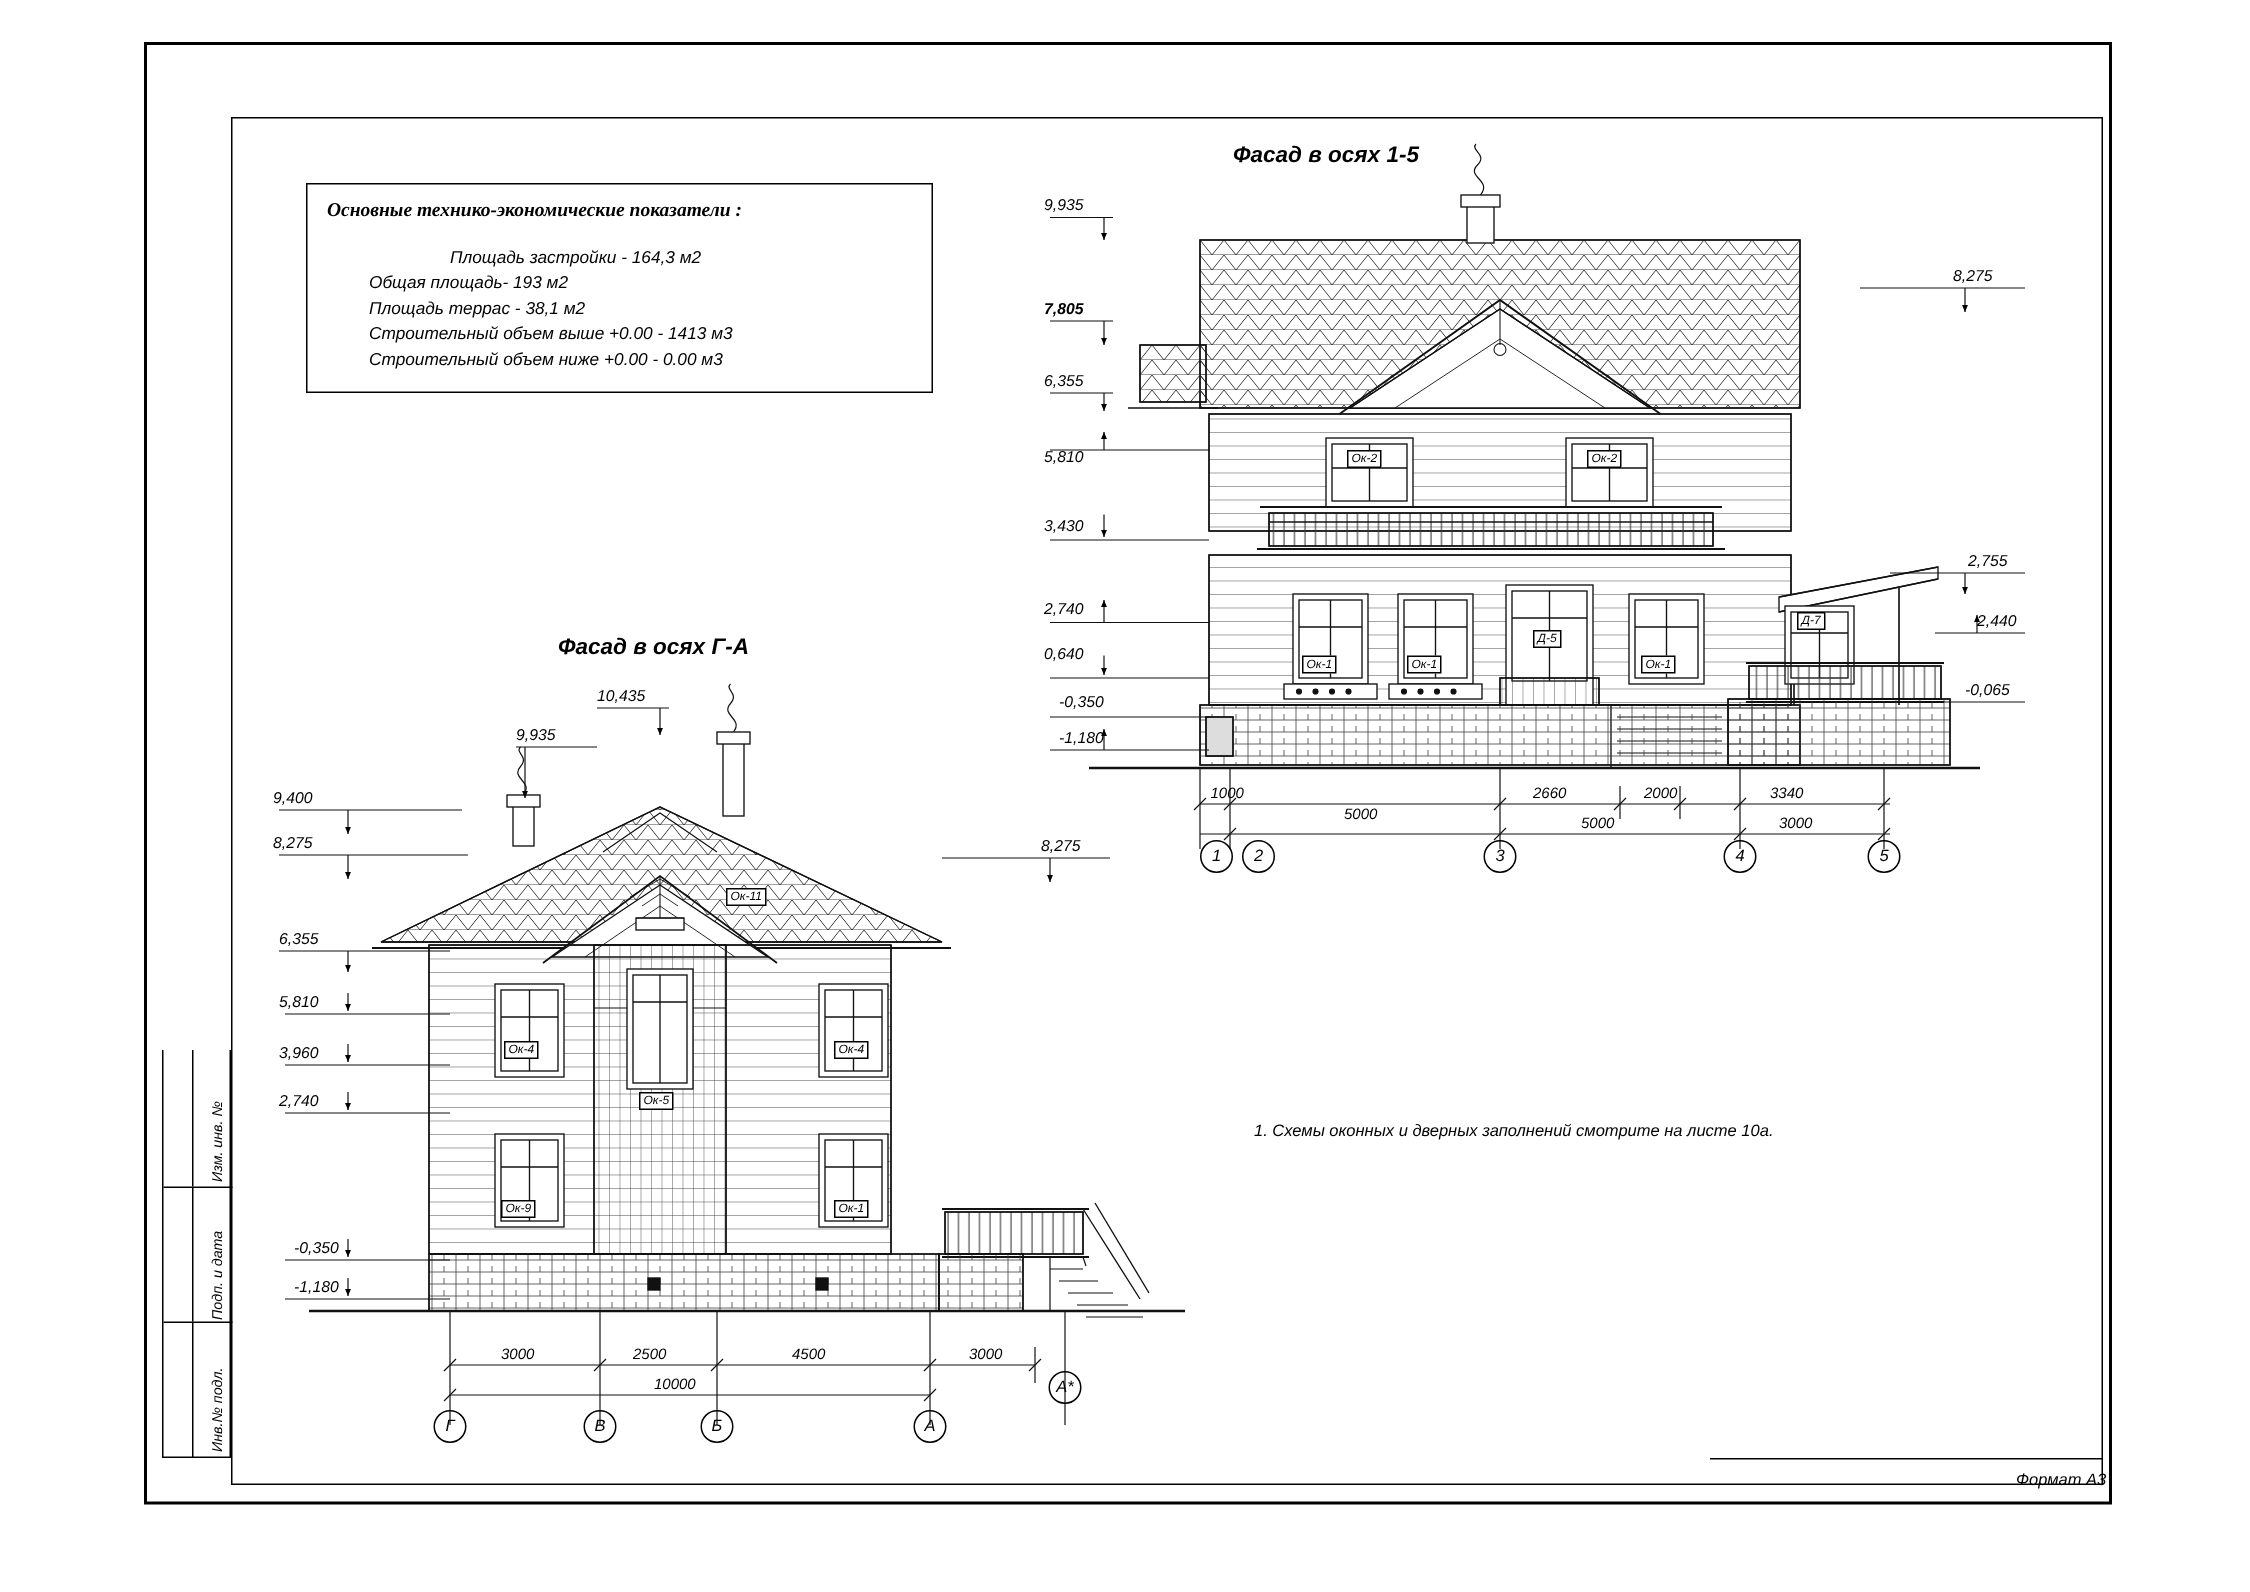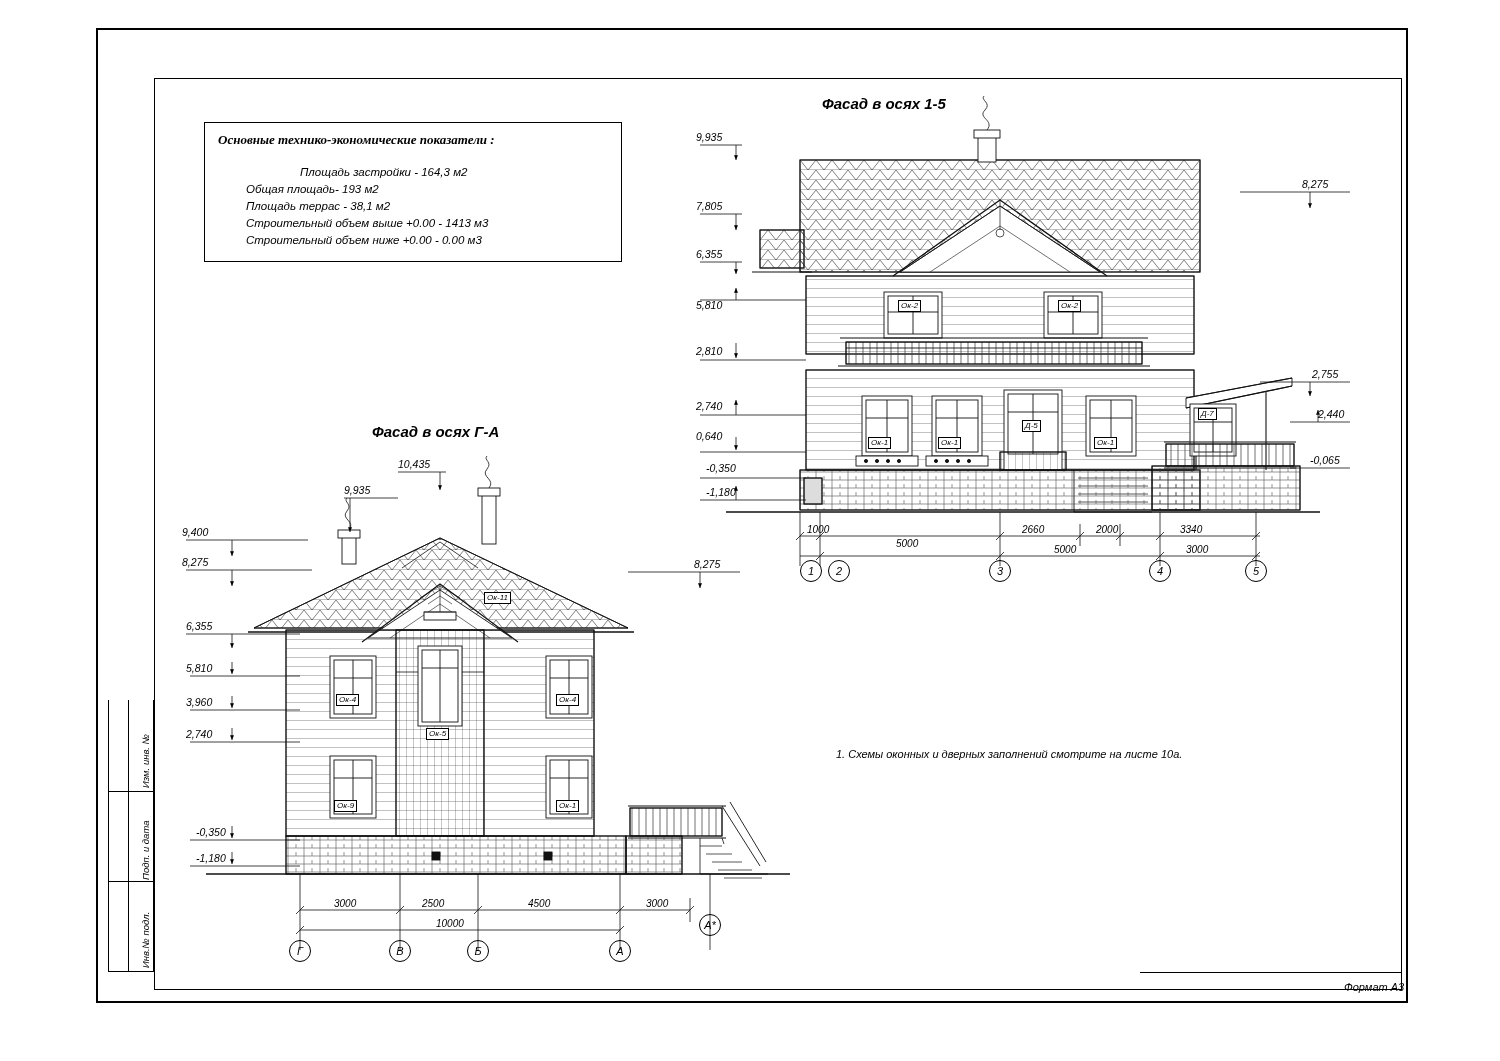--- a/index.html
+++ b/index.html
@@ -348,24 +348,24 @@
     <line x1="1160" y1="512" x2="1160" y2="566"></line>
     <line x1="1256" y1="512" x2="1256" y2="566"></line>
     <line x1="1080" y1="524" x2="1080" y2="546"></line>
     <line x1="1120" y1="524" x2="1120" y2="546"></line>
     <path d="M796 540 L804 532 M816 540 L824 532 M996 540 L1004 532 M1076 540 L1084 532 M1116 540 L1124 532 M1156 540 L1164 532 M1252 540 L1260 532" stroke-width="0.8"></path>
     <path d="M996 560 L1004 552 M1156 560 L1164 552 M1252 560 L1260 552 M816 560 L824 552" stroke-width="0.8"></path>
   </g>
 </svg>
 
 <div class="lev" style="left:696px; top:131px;">9,935</div>
-<div class="lev" style="left:696px; top:200px;">7,805</div>
+<div class="lev" style="left:696px; top:200px;font-weight:bold;">7,805</div>
 <div class="lev" style="left:696px; top:248px;">6,355</div>
 <div class="lev" style="left:696px; top:299px;">5,810</div>
-<div class="lev" style="left:696px; top:345px;">2,810</div>
+<div class="lev" style="left:696px; top:345px;">3,430</div>
 <div class="lev" style="left:696px; top:400px;">2,740</div>
 <div class="lev" style="left:696px; top:430px;">0,640</div>
 <div class="lev" style="left:706px; top:462px;">-0,350</div>
 <div class="lev" style="left:706px; top:486px;">-1,180</div>
 
 <div class="lev" style="left:1302px; top:178px;">8,275</div>
 <div class="lev" style="left:1312px; top:368px;">2,755</div>
 <div class="lev" style="left:1318px; top:408px;">2,440</div>
 <div class="lev" style="left:1310px; top:454px;">-0,065</div>
 

